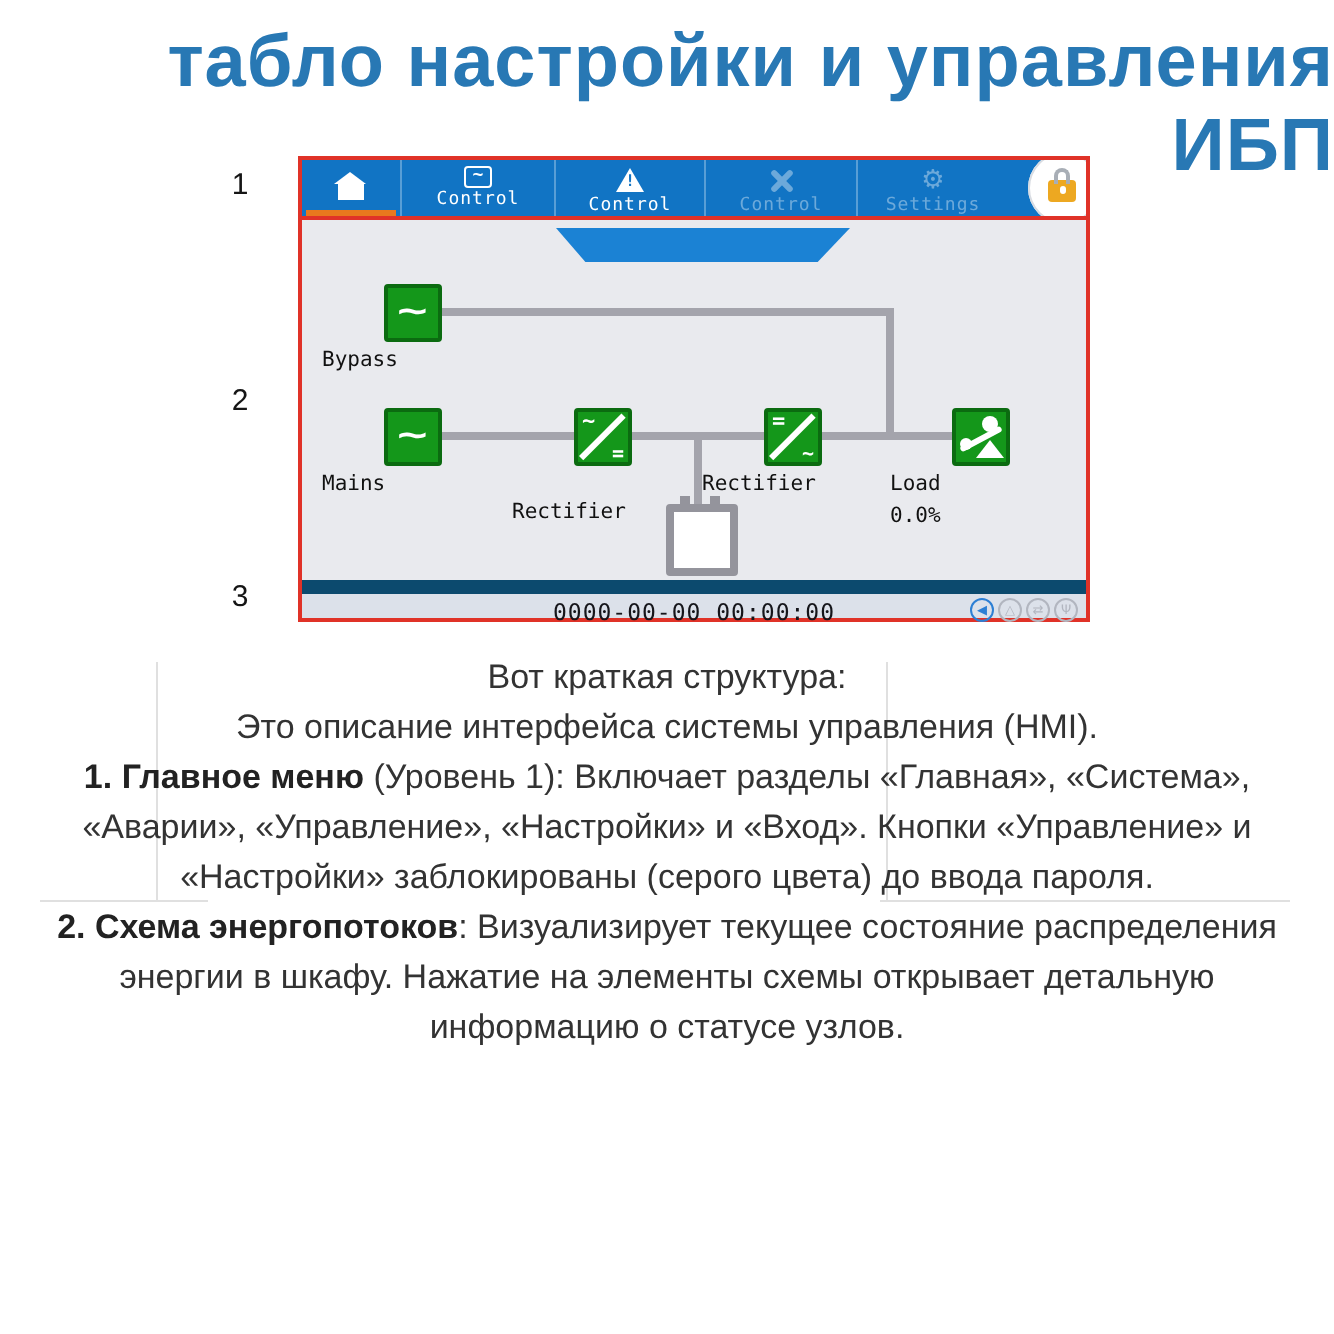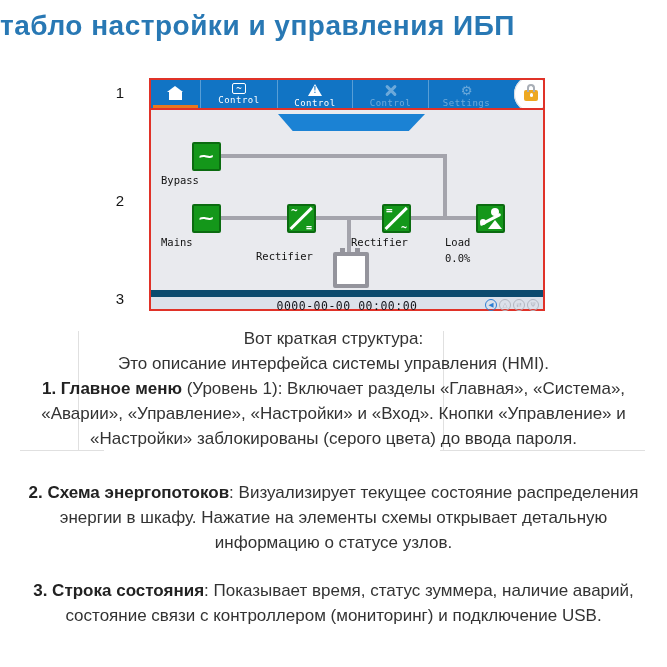--- a/index.html
+++ b/index.html
@@ -1,19 +1,19 @@
 <!DOCTYPE html>
 <html><head>
 <meta charset="utf-8">
 <style>
   html,body{margin:0;padding:0;background:#fff;}
   .page{position:relative;width:667px;height:667px;background:#fff;overflow:hidden;
         font-family:"Liberation Sans",sans-serif;}
-  .title{position:absolute;top:10px;left:0;width:100%;margin:0;text-align:left;
-         font-size:28px;font-weight:bold;color:#2878b4;letter-spacing:.5px;}
+  .title{position:absolute;top:10px;left:0;width:100%;margin:0;text-align:right;
+         font-size:37px;font-weight:bold;color:#2878b4;letter-spacing:.5px;}
   .marker{position:absolute;left:110px;width:20px;text-align:center;
           font-size:15px;color:#151515;}
   .m1{top:84px}.m2{top:192px}.m3{top:290px}
 
   
   .hmi{position:absolute;left:149px;top:78px;width:396px;height:233px;
        box-sizing:border-box;border:2px solid #e03228;background:#e9eaee;}
   .navbar{position:relative;height:30px;box-sizing:border-box;background:#1174c4;
           border-bottom:2px solid #e03228;display:flex;overflow:hidden;
           font-family:"DejaVu Sans Mono",monospace;}
@@ -106,21 +106,21 @@
          border:1px solid #b2b6c0;color:#b2b6c0;font-size:6.5px;line-height:10px;
          display:flex;align-items:center;justify-content:center;
          font-family:"DejaVu Sans",sans-serif;}
   .sicon.active{border-color:#2d7fd4;color:#2d7fd4;}
 
   
   .desc{position:absolute;top:326px;left:14px;right:14px;text-align:center;
         font-size:17px;line-height:25px;color:#333;}
   .desc b{color:#222;}
   .para{margin:0;}
-  .p2{margin-top:29px;}
+  .p2{}
   .p3{margin-top:23px;}
   .fline{position:absolute;background:#e0e0e0;}
   .fv1{left:78px;top:331px;width:1px;height:119px;}
   .fv2{left:443px;top:331px;width:1px;height:119px;}
   .fh1{left:20px;top:450px;width:84px;height:1px;}
   .fh2{left:440px;top:450px;width:205px;height:1px;}
 </style>
 </head>
 <body>
 
@@ -230,16 +230,15 @@
   <div class="fline fv1"></div>
   <div class="fline fv2"></div>
   <div class="fline fh1"></div>
   <div class="fline fh2"></div>
 
   <div class="desc">
     <div class="line">Вот краткая структура:</div>
     <div class="line">Это описание интерфейса системы управления (HMI).</div>
     <p class="para p1"><b>1. Главное меню</b><span> (Уровень 1): Включает разделы «Главная», «Система», «Аварии», «Управление», «Настройки» и «Вход». Кнопки «Управление» и «Настройки» заблокированы (серого цвета) до ввода пароля.</span></p>
     <p class="para p2"><b>2. Схема энергопотоков</b><span>: Визуализирует текущее состояние распределения энергии в шкафу. Нажатие на элементы схемы открывает детальную информацию о статусе узлов.</span></p>
-    <p class="para p3"><b>3. Строка состояния</b><span>: Показывает время, статус зуммера, наличие аварий, состояние связи с контроллером (мониторинг) и подключение USB.</span></p>
   </div>
 
 </div>
 
 </body></html>

